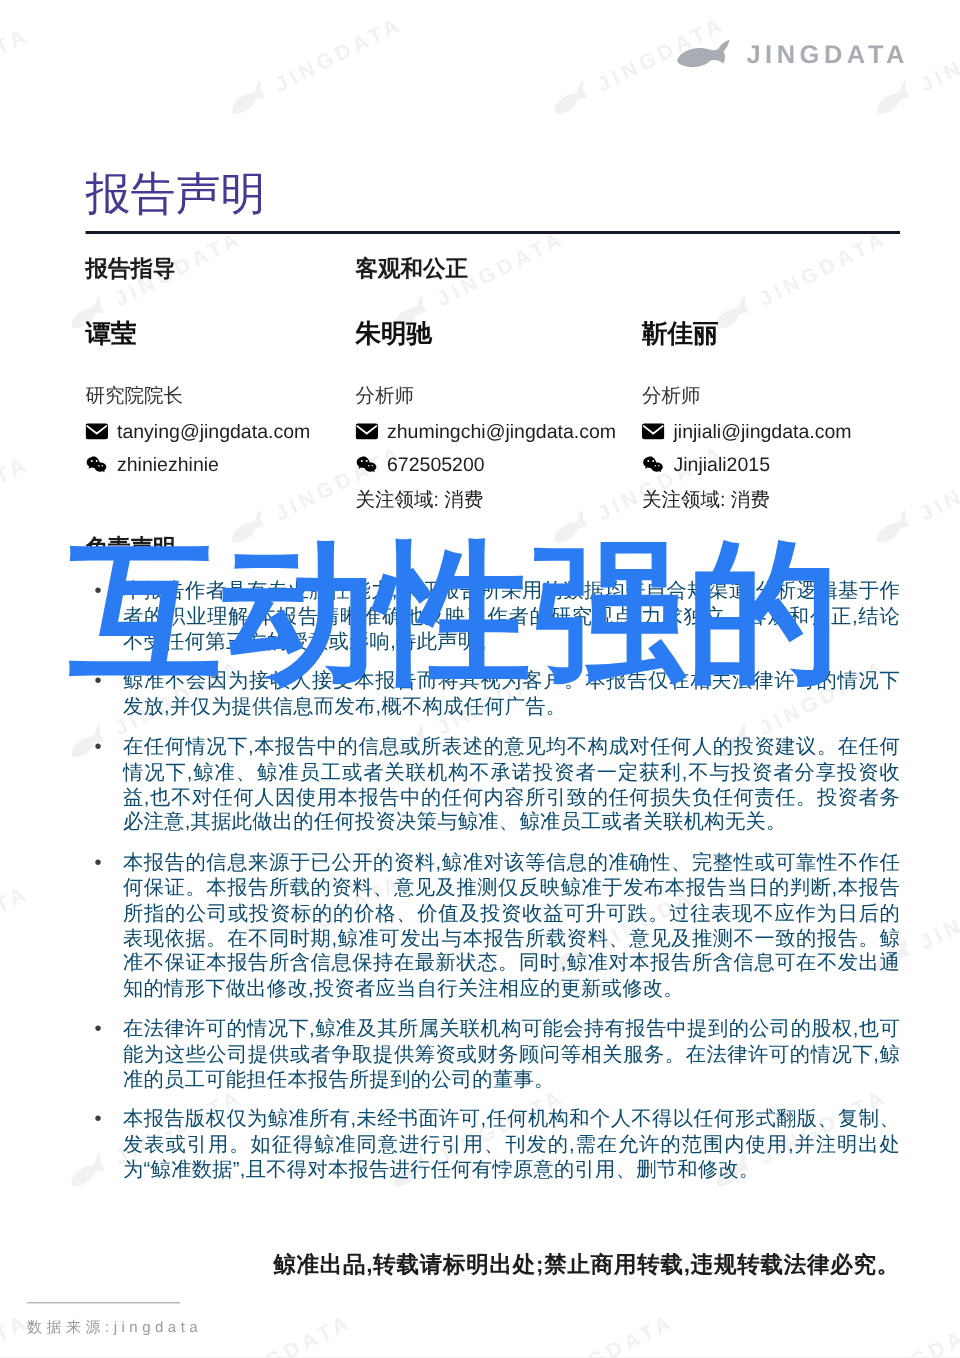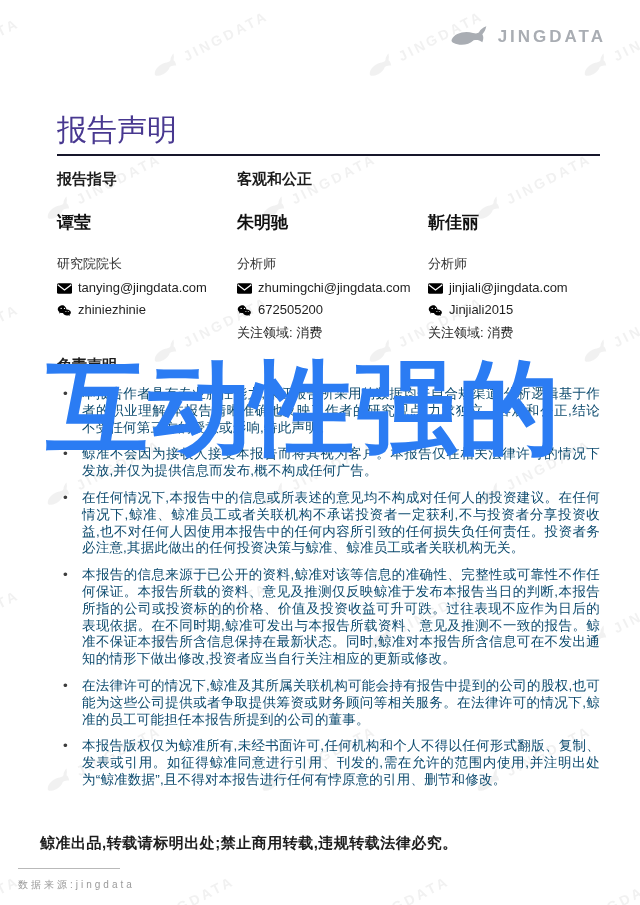--- a/index.html
+++ b/index.html
@@ -22,21 +22,21 @@
   .logo-text{font-size:17px;font-weight:bold;color:#a9adb3;letter-spacing:3px;}
   
   .content{position:absolute;left:57px;right:40px;top:112px;z-index:1;}
   .page-title{margin:0;font-size:30px;line-height:36px;font-weight:normal;color:#483890;}
   .title-rule{height:2px;background:#17172b;margin:6px 0 14px 0;}
   .people-headers{display:grid;grid-template-columns:180px 1fr;margin-bottom:22px;}
   .sec-header{font-size:15px;font-weight:bold;color:#1d1d1d;}
   .people-grid{display:grid;grid-template-columns:180px 191px 1fr;margin-bottom:14px;}
   .person-name{font-size:17px;font-weight:bold;color:#111;margin-bottom:21px;}
   .person-role{font-size:13px;color:#333;margin-bottom:7px;}
-  .contact-row{display:flex;align-items:flex-end;gap:6px;font-size:13px;color:#1e1e1e;margin-bottom:7px;}
+  .contact-row{display:flex;align-items:center;gap:6px;font-size:13px;color:#1e1e1e;margin-bottom:7px;}
   .contact-row svg{width:15px;height:13px;flex:0 0 auto;}
   .person-focus{font-size:13px;color:#1e1e1e;margin-top:4px;}
   .disclaimer-header{font-size:15px;font-weight:bold;color:#1d1d1d;margin:4px 0 11px 0;}
   .disclaimer-list{list-style:none;margin:0;padding:0;}
   .disclaimer-list li{
     position:relative;padding-left:25px;margin-bottom:10px;
     font-size:13.5px;line-height:16.8px;letter-spacing:0.2px;
     color:#0c4a6e;text-align:justify;
   }
   .disclaimer-list li::before{
@@ -45,22 +45,22 @@
   
   .overlay-title{
     position:absolute;left:0;top:352px;width:100%;z-index:5;pointer-events:none;
     color:#2b7cf3;font-weight:bold;line-height:113px;font-size:102px;
     letter-spacing:1px;white-space:nowrap;
   }
   .overlay-line1{margin-left:46px;}
   .overlay-line2{margin-left:52px;}
   
   .footer-notice{
-    position:absolute;left:40px;right:40px;top:834px;z-index:1;
-    text-align:left;font-size:15px;font-weight:bold;color:#1d1d1d;letter-spacing:0.5px;
+    position:absolute;left:61px;right:40px;top:834px;z-index:1;
+    text-align:right;font-size:15px;font-weight:bold;color:#1d1d1d;letter-spacing:0.5px;
   }
   .source-block{position:absolute;left:18px;top:868px;z-index:1;}
   .source-rule{width:102px;height:1px;background:#b9b9b9;margin-bottom:9px;}
   .source-text{font-size:10px;color:#9a9a9a;letter-spacing:3px;}
 </style>
 </head>
 <body>
 
 <svg width="0" height="0" style="position:absolute">
   <symbol id="whale" viewBox="0 0 60 36">

